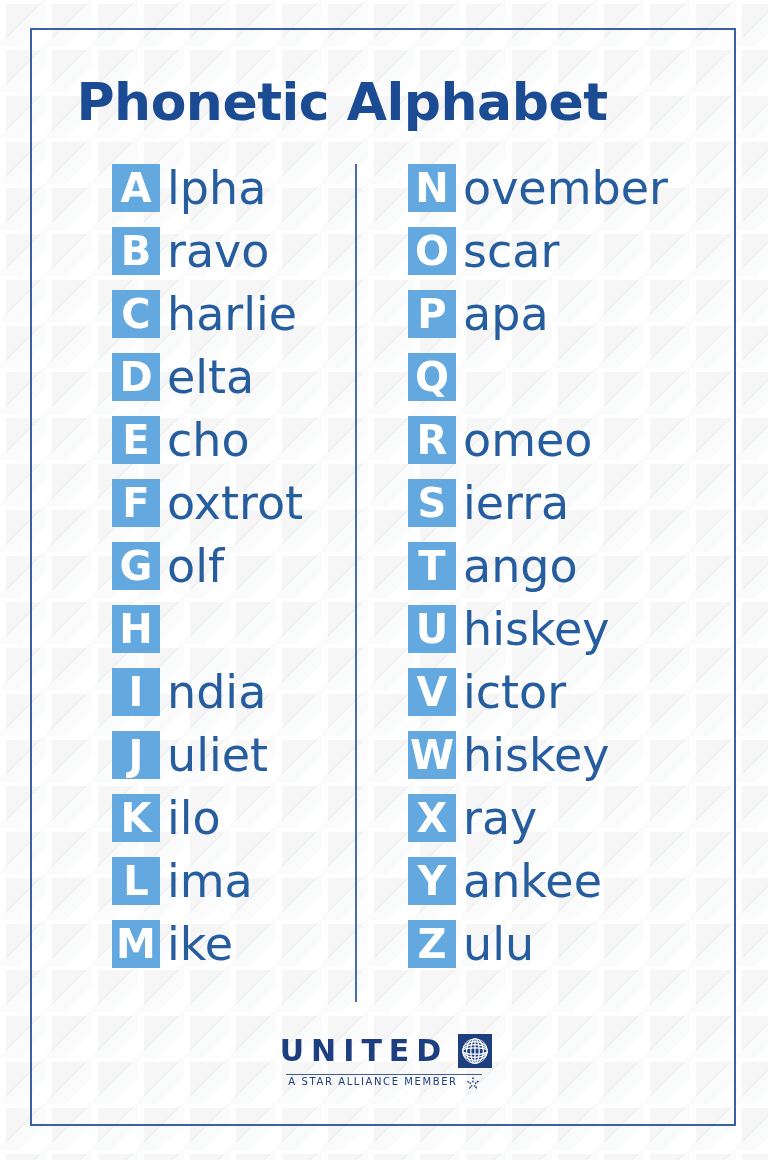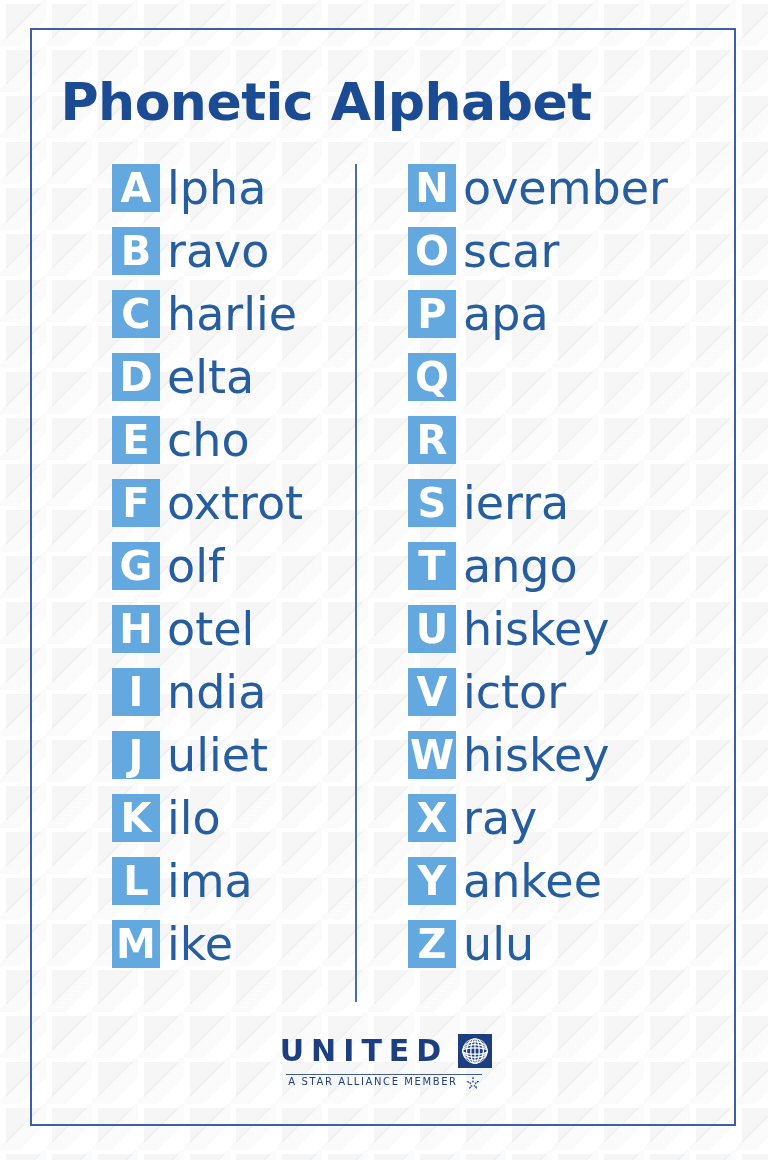--- a/index.html
+++ b/index.html
@@ -58,20 +58,21 @@
     left: 0;
     top: 72px;
     width: 652px;
     text-align: center;
     font-family: "DejaVu Sans", sans-serif;
     font-weight: bold;
     font-size: 52px;
     letter-spacing: -0.5px;
     color: #1b4b92;
     white-space: nowrap;
+    padding-left: 16px;
   }
 
   
   #columns {
     position: absolute;
     left: 0;
     top: 164px;
     width: 768px;
     height: 840px;
   }
@@ -219,21 +220,20 @@
         <div class="row">
           <span class="badge">F</span>
           <span class="rest">oxtrot</span>
         </div>
         <div class="row">
           <span class="badge">G</span>
           <span class="rest">olf</span>
         </div>
         <div class="row">
           <span class="badge">H</span>
-          <span class="rest">otel</span>
         </div>
         <div class="row">
           <span class="badge">I</span>
           <span class="rest">ndia</span>
         </div>
         <div class="row">
           <span class="badge">J</span>
           <span class="rest">uliet</span>
         </div>
         <div class="row">
@@ -260,20 +260,21 @@
         </div>
         <div class="row">
           <span class="badge">P</span>
           <span class="rest">apa</span>
         </div>
         <div class="row">
           <span class="badge">Q</span>
         </div>
         <div class="row">
           <span class="badge">R</span>
+          <span class="rest">omeo</span>
         </div>
         <div class="row">
           <span class="badge">S</span>
           <span class="rest">ierra</span>
         </div>
         <div class="row">
           <span class="badge">T</span>
           <span class="rest">ango</span>
         </div>
         <div class="row">

